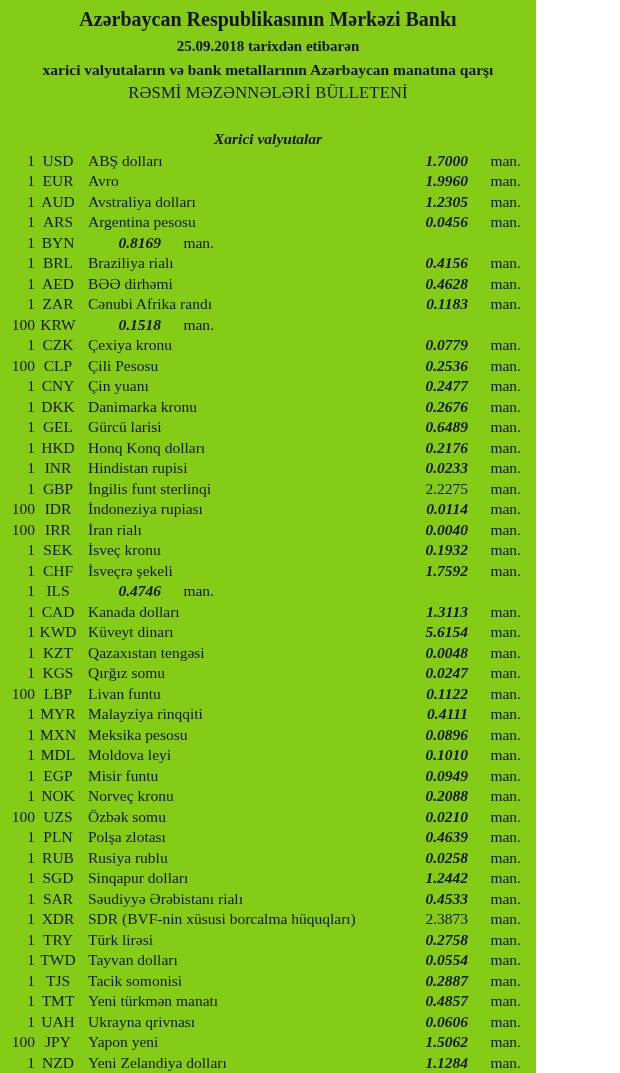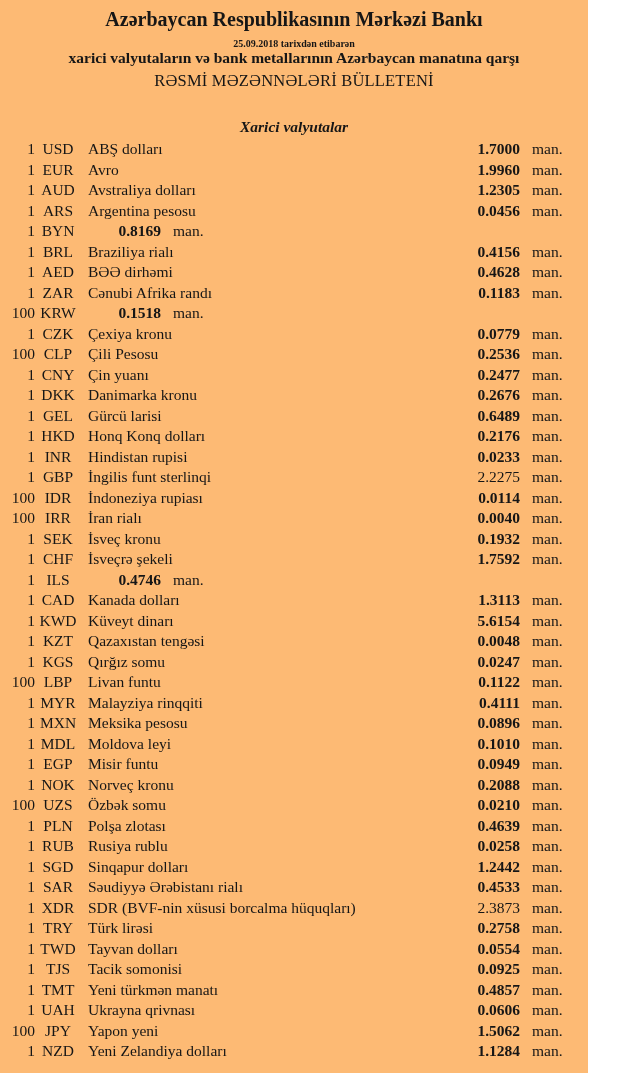--- a/index.html
+++ b/index.html
@@ -8,43 +8,44 @@
     background: #ffffff;
   }
   body {
     width: 620px;
     height: 1073px;
     overflow: hidden;
     color: #161616;
     font-family: "Liberation Serif", "DejaVu Serif", serif;
   }
   .page {
-    width: 588px;
+    width: 536px;
     height: 1073px;
     box-sizing: border-box;
-    background: #fdba74;
+    background: #84cc16;
   }
   
   .header {
     text-align: center;
   }
   .doc-title {
     padding-top: 8px;
     font-size: 20px;
     font-weight: 700;
     line-height: 1.1;
   }
   .doc-date {
     margin-top: 8px;
-    font-size: 10px;
+    font-size: 15px;
     font-weight: 700;
     line-height: 1.1;
     font-family: Liberation Serif, serif;
   }
   .doc-subtitle {
+    margin-top: 6px;
     font-size: 15.5px;
     font-weight: 700;
     line-height: 1.1;
   }
   .doc-bulletin {
     margin-top: 6px;
     font-size: 16.5px;
     font-weight: 400;
     line-height: 1.1;
     letter-spacing: 0.2px;
@@ -81,32 +82,33 @@
   .col-name {
     flex: 1 1 auto;
     padding-left: 7px;
     overflow: hidden;
   }
   .col-rate {
     flex: none;
     width: 80px;
     text-align: right;
     font-weight: 700;
+    font-style: italic;
   }
   .col-rate.rate-plain {
     font-weight: 400;
     font-style: normal;
   }
   .col-unit {
     flex: none;
     width: 53px;
     box-sizing: border-box;
     padding-left: 12px;
     margin-right: 15px;
-    text-align: left;
+    text-align: right;
   }
 </style>
 </head>
 <body>
 
 <div class="page">
 
   <div class="header">
     <div class="doc-title">Azərbaycan Respublikasının Mərkəzi Bankı</div>
     <div class="doc-date">25.09.2018 tarixdən etibarən</div>
@@ -430,21 +432,21 @@
     <span class="col-code">TWD</span>
     <span class="col-name">Tayvan dolları</span>
     <span class="col-rate">0.0554</span>
     <span class="col-unit">man.</span>
   </div>
 
   <div class="row">
     <span class="col-nominal">1</span>
     <span class="col-code">TJS</span>
     <span class="col-name">Tacik somonisi</span>
-    <span class="col-rate">0.0925</span>
+    <span class="col-rate">0.2887</span>
     <span class="col-unit">man.</span>
   </div>
 
   <div class="row">
     <span class="col-nominal">1</span>
     <span class="col-code">TMT</span>
     <span class="col-name">Yeni türkmən manatı</span>
     <span class="col-rate">0.4857</span>
     <span class="col-unit">man.</span>
   </div>

